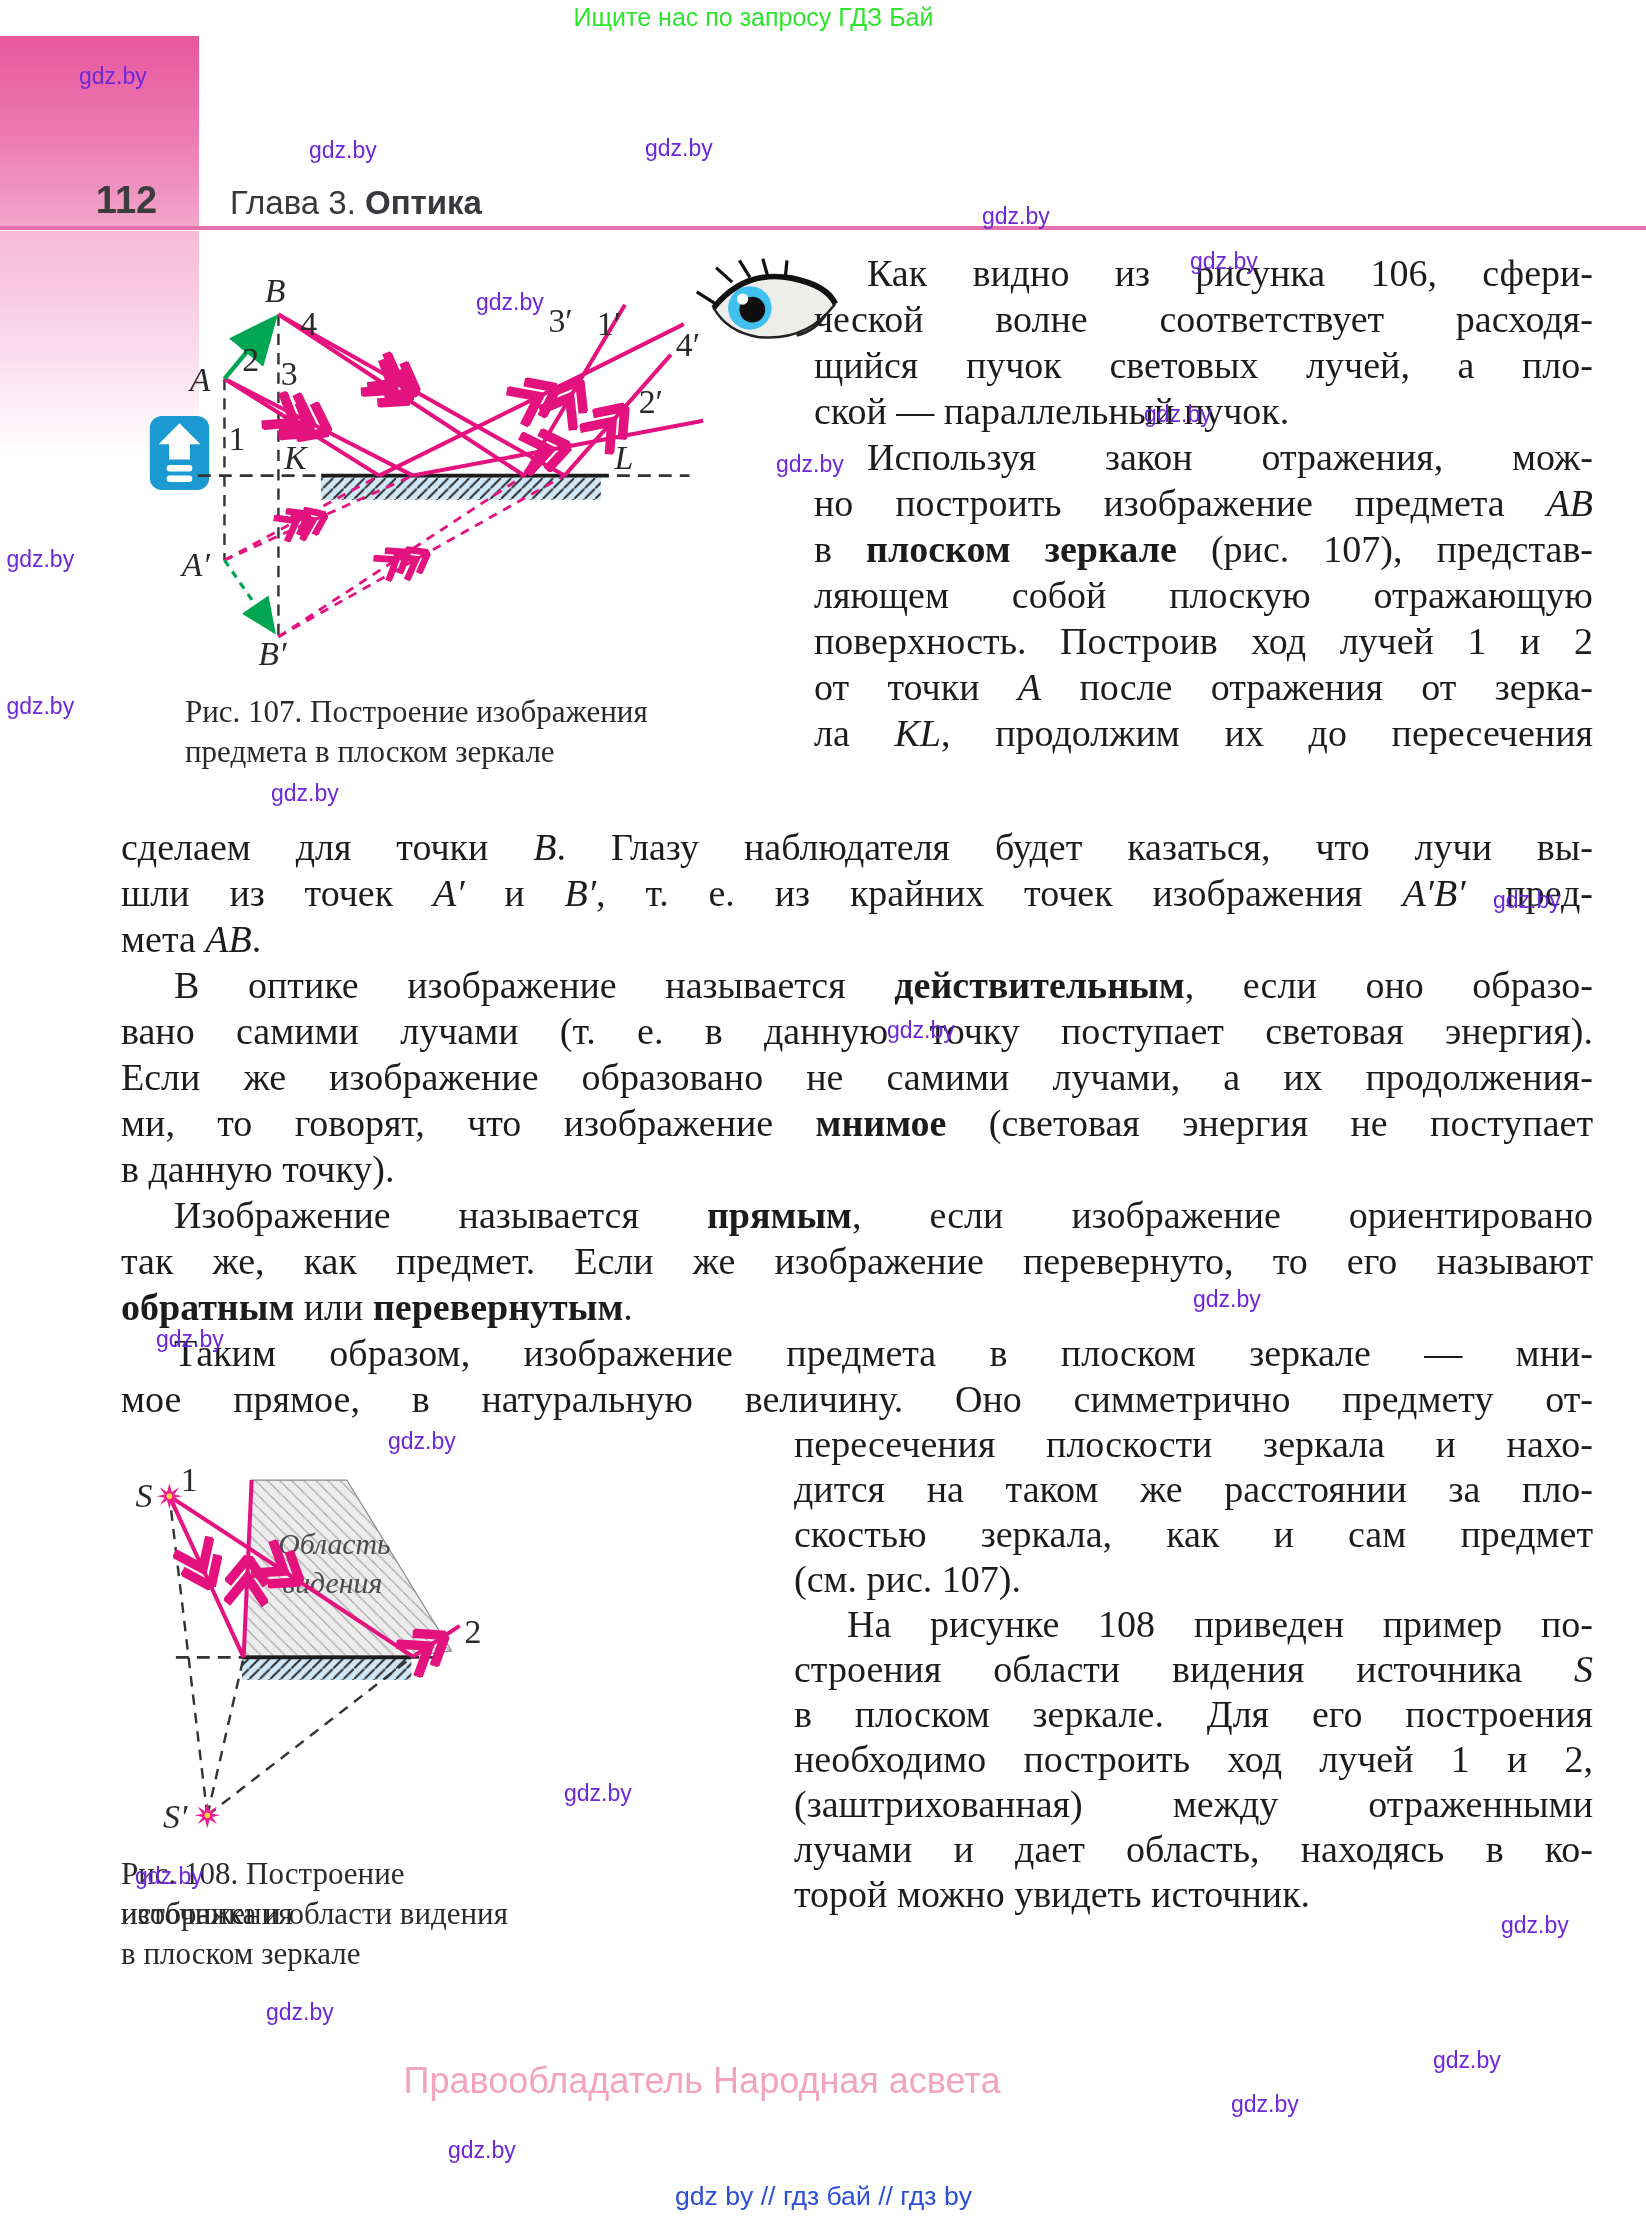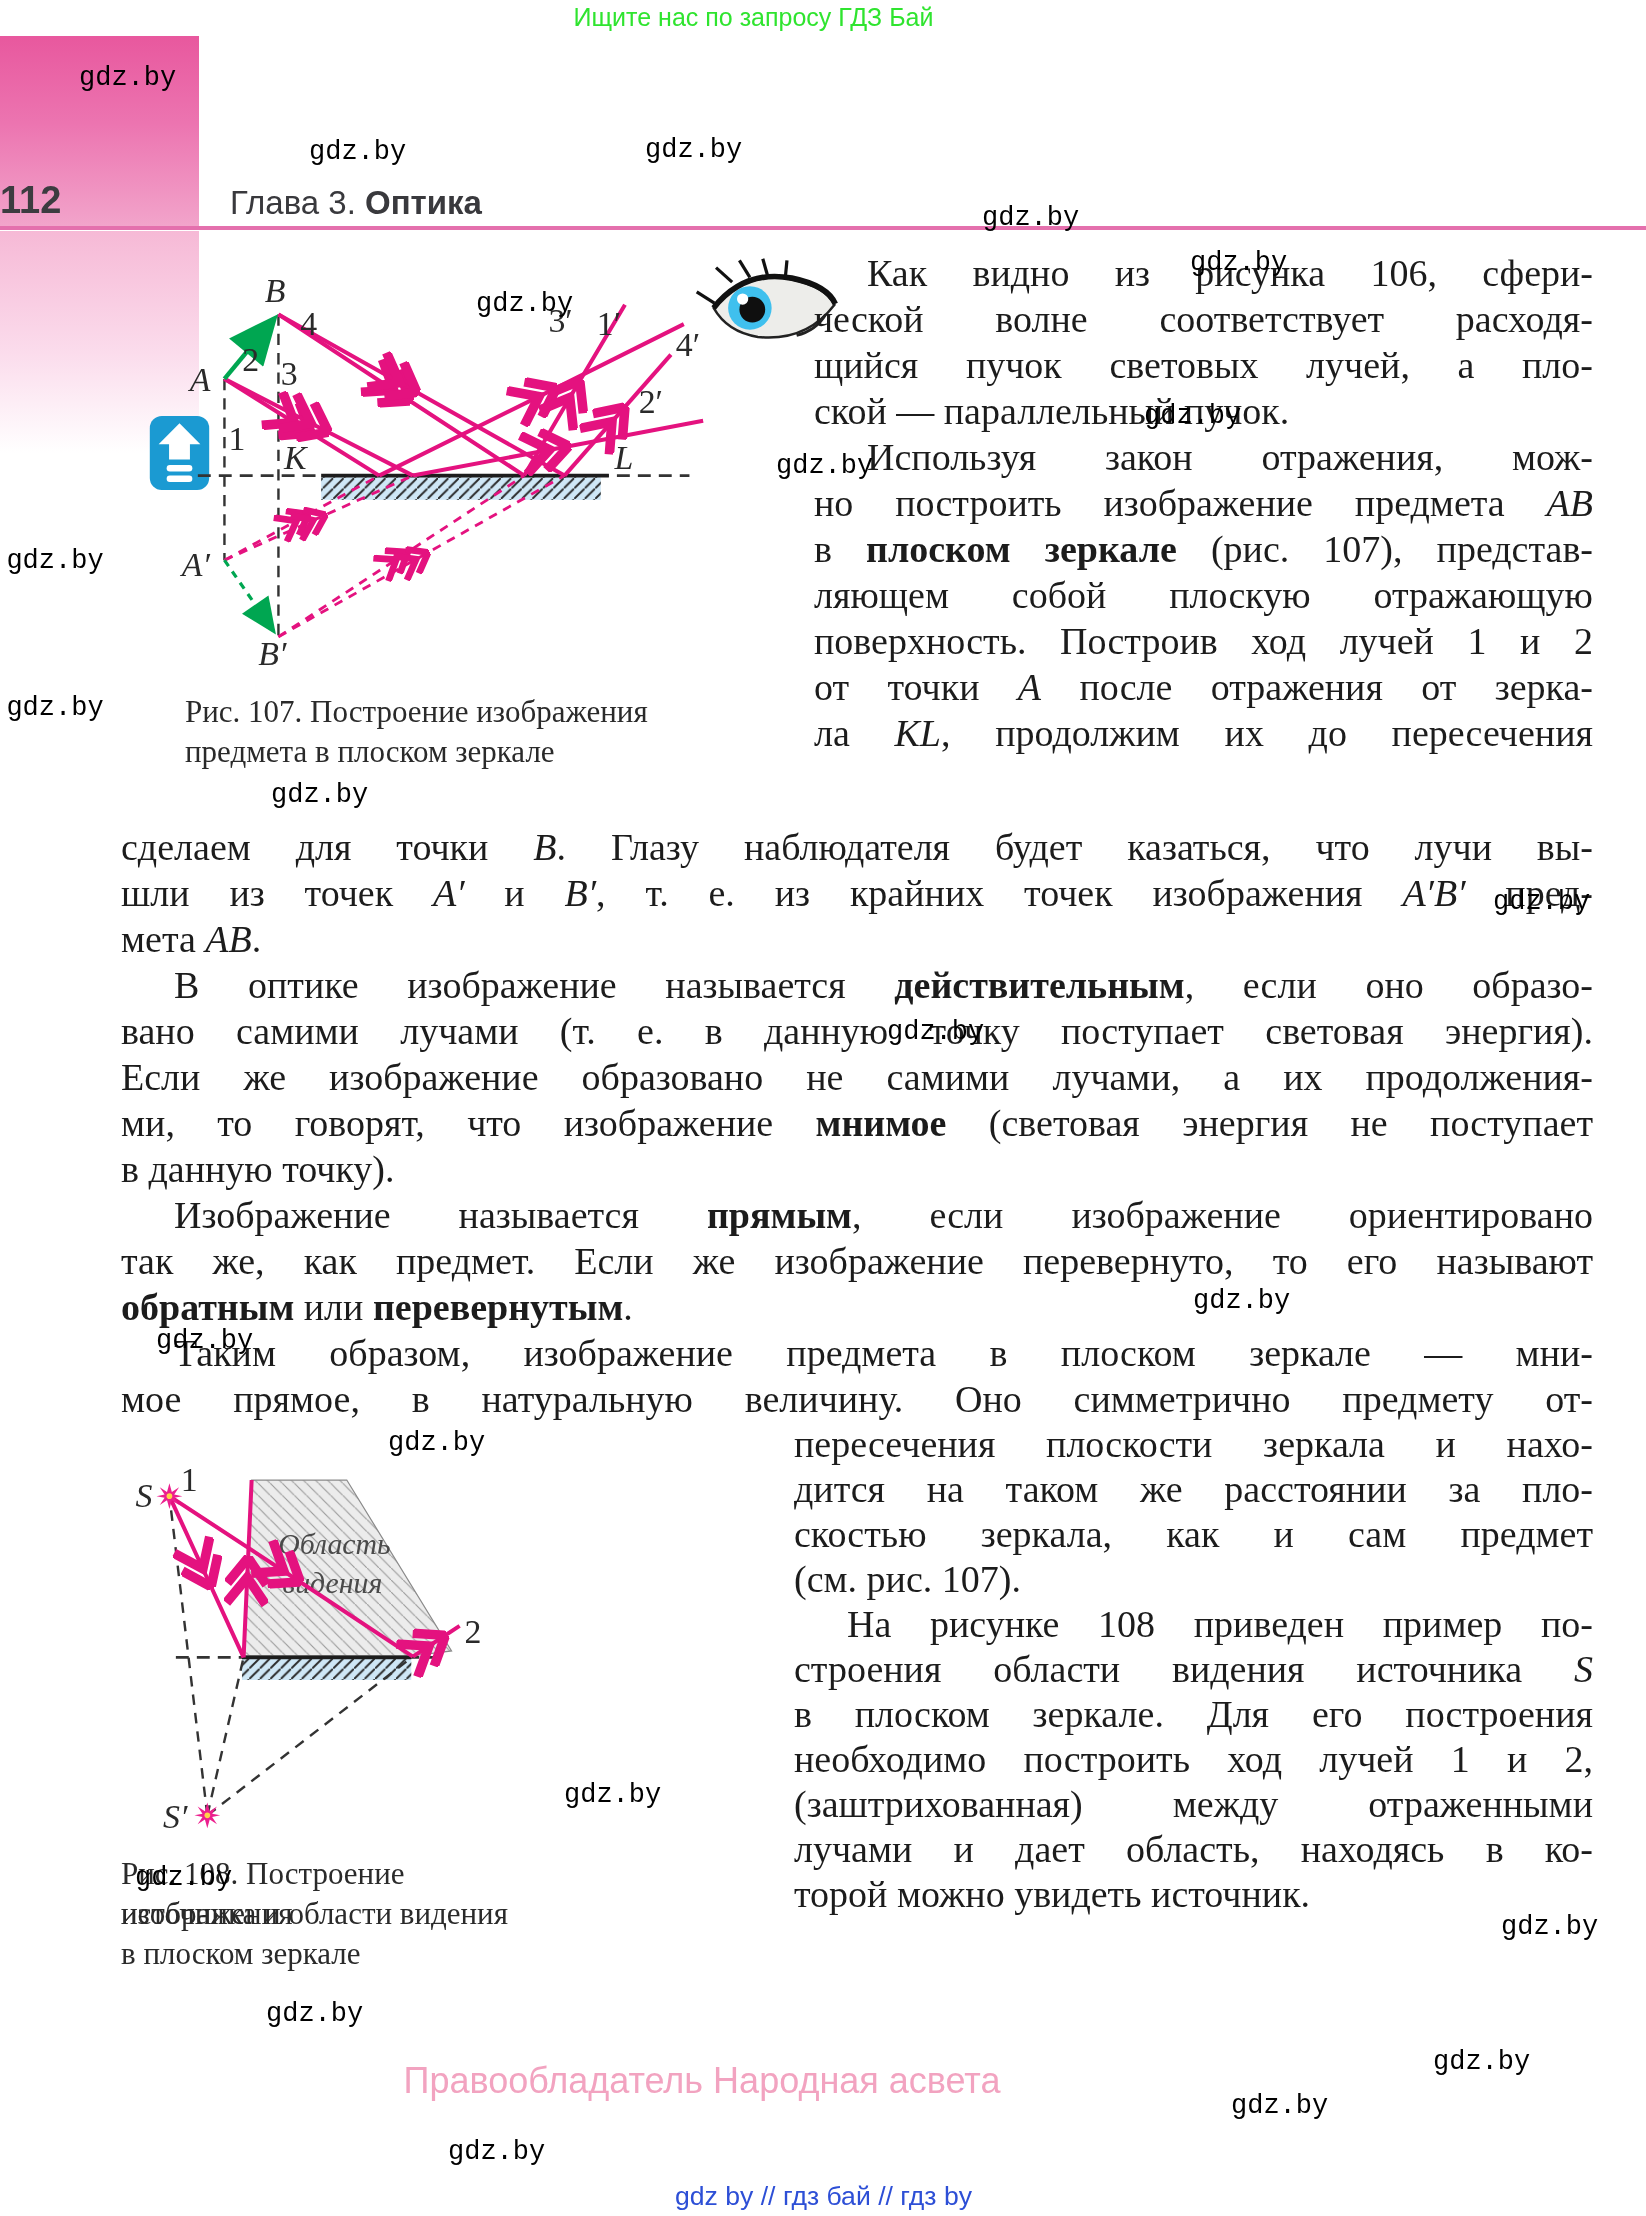--- a/index.html
+++ b/index.html
@@ -9,30 +9,30 @@
 
   
   .green-promo{left:0;top:3.2px;width:1507px;text-align:center;
     font-family:"Liberation Sans", sans-serif;font-size:25px;color:#2fe42f;}
   .footer-pink{left:0;top:2060px;width:1404px;text-align:center;
     font-family:"Liberation Sans", sans-serif;font-size:36px;color:#f2a3c0;}
   .footer-links{left:0;top:2181px;width:1647px;text-align:center;
     font-family:"Liberation Sans", sans-serif;font-size:26.6px;color:#2d4fd6;}
 
   
-  .wm{position:absolute;font-family:Liberation Mono, monospace;font-size:27px;color:#000000;}
+  .wm{position:absolute;font-family:Liberation Sans, sans-serif;font-size:23px;color:#6d28d9;}
 
   
   .pink-block{left:0;top:36px;width:199px;height:192px;
     background:linear-gradient(180deg,#e8589e 0%,#ec74b0 45%,#f2a5cb 100%);}
   .pink-block2{left:0;top:231px;width:199px;height:222px;
     background:linear-gradient(180deg,#f6b9d6 0%,#fbdcec 55%,#ffffff 100%);}
   .pink-rule{left:0;top:226px;width:1647px;height:4px;background:#e470ad;}
-  .page-num{left:0;top:179px;width:181px;text-align:left;
-    font-family:"Liberation Sans", sans-serif;font-weight:bold;font-size:38px;color:#3c3c40;}
+  .page-num{left:0;top:179px;width:181px;text-align:center;
+    font-family:"Liberation Sans", sans-serif;font-weight:bold;font-size:38px;color:#3c3c40;padding-left:36px;}
   .chapter{left:230px;top:184px;font-family:"Liberation Sans", sans-serif;
     font-size:33px;color:#39393d;}
   .chapter .b{font-weight:bold;}
 
   
   .tblock{position:absolute;font-size:38px;}
   .tblock .line{text-align:justify;text-align-last:justify;white-space:nowrap;height:46px;line-height:46px;}
   .tblock.c2 .line{height:45px;line-height:45px;}
   .tblock .line.end{text-align-last:left;}
   .tblock .line.in{padding-left:53px;}

